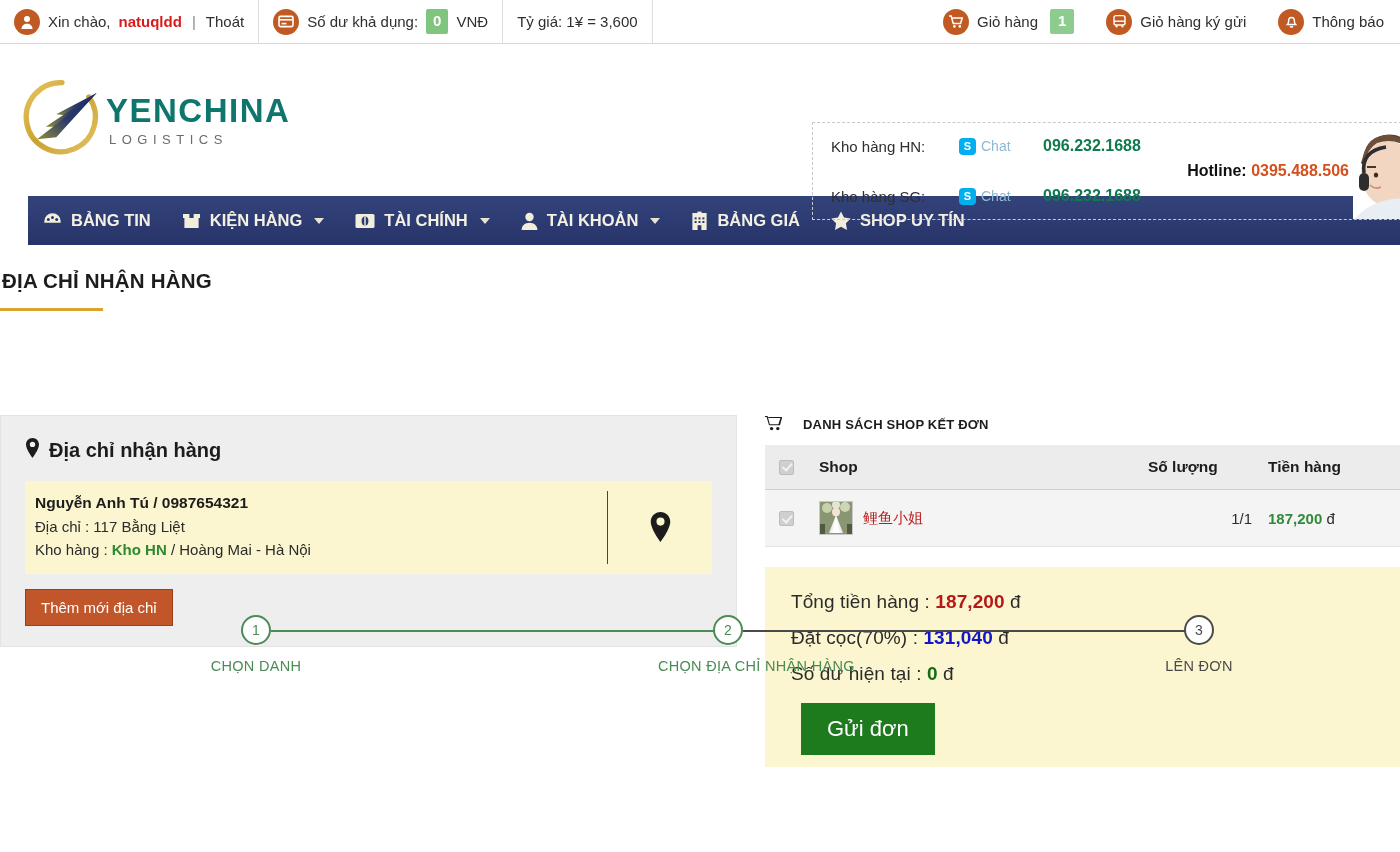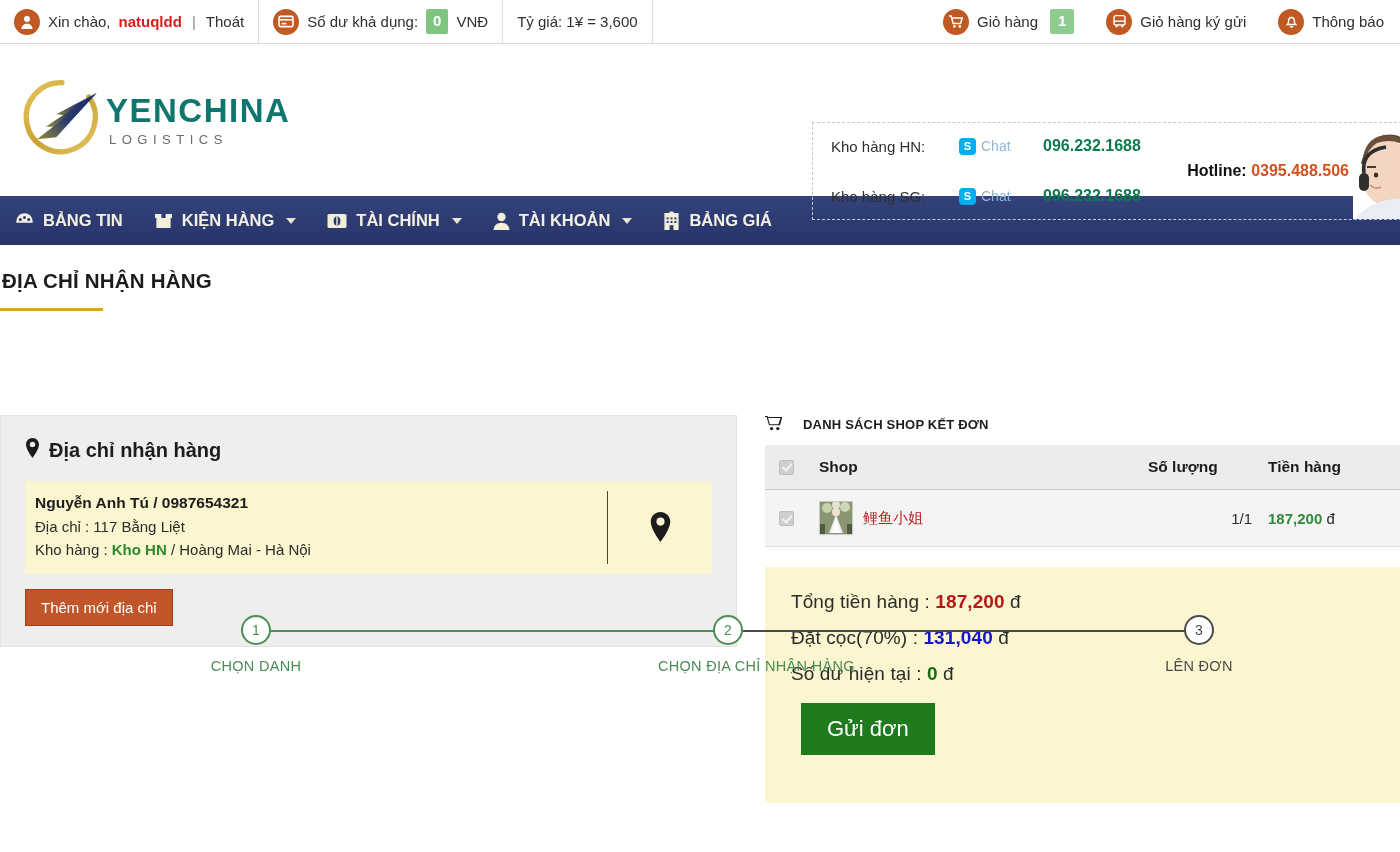--- a/index.html
+++ b/index.html
@@ -130,20 +130,21 @@
 
   
   .nav {
     height: 49px;
     background: #2a3a6e;
     background: linear-gradient(#33437a, #27346a);
     display: flex; align-items: center;
     padding-left: 14px;
     gap: 0;
     overflow: hidden;
+    margin-left: 28px;
   }
   .nav-item {
     display: flex; align-items: center; gap: 8px;
     color: #f4f1e4;
     font-size: 16.5px; font-weight: bold;
     padding: 0 16px 0 0;
     margin-right: 14px;
     height: 49px;
     cursor: pointer;
     white-space: nowrap;
@@ -308,21 +309,21 @@
     position: relative; overflow: hidden;
     border: 1px solid #c9c9c9;
   }
   .shop-name { font-size: 15px; color: #b91c1c; text-align: right; }
   .amt-green { color: #2f8a3a; font-weight: bold; }
 
   .summary {
     background: #fbf6cf;
     margin-top: 20px;
     padding: 24px 16px 26px 26px;
-    height: 236px;
+    height: 200px;
   }
   .sum-row {
     font-size: 19px; color: #2b2b2b;
     margin-bottom: 14px;
     letter-spacing: .1px;
   }
   .v-red { color: #b51818; font-weight: bold; }
   .v-blue { color: #1517c4; font-weight: bold; }
   .v-green { color: #166b16; font-weight: bold; }
   .btn-send {
@@ -544,20 +545,28 @@
           <rect x="4.6" y="10" width="2" height="2"></rect>
             <rect x="8.5" y="10" width="2" height="2"></rect>
             <rect x="12.4" y="10" width="2" height="2"></rect>
           <rect x="7.6" y="14.2" width="3.8" height="4.8"></rect>
         </g>
       </svg>
     </span>
     <span>BẢNG GIÁ</span>
   </div>
 
+  <div class="nav-item">
+    <span class="nav-ic">
+      <svg width="22" height="21" viewBox="0 0 22 21" fill="currentColor">
+        <path d="M11 1.4l3 6.1 6.7 1-4.8 4.7 1.1 6.7-6-3.2-6 3.2 1.1-6.7L1.3 8.5l6.7-1z"></path>
+      </svg>
+    </span>
+    <span>SHOP UY TÍN</span>
+  </div>
 </div>
 
 <div class="page-title-wrap">
   <div class="page-title">ĐỊA CHỈ NHẬN HÀNG</div>
   <div class="title-rule"></div>
 </div>
 
 <div class="stepper">
   <div class="step-line" style="left:271px; width:457px; background:#4b8b55;"></div>
   <div class="step-line" style="left:743px; width:456px; background:#4a4a4a;"></div>

